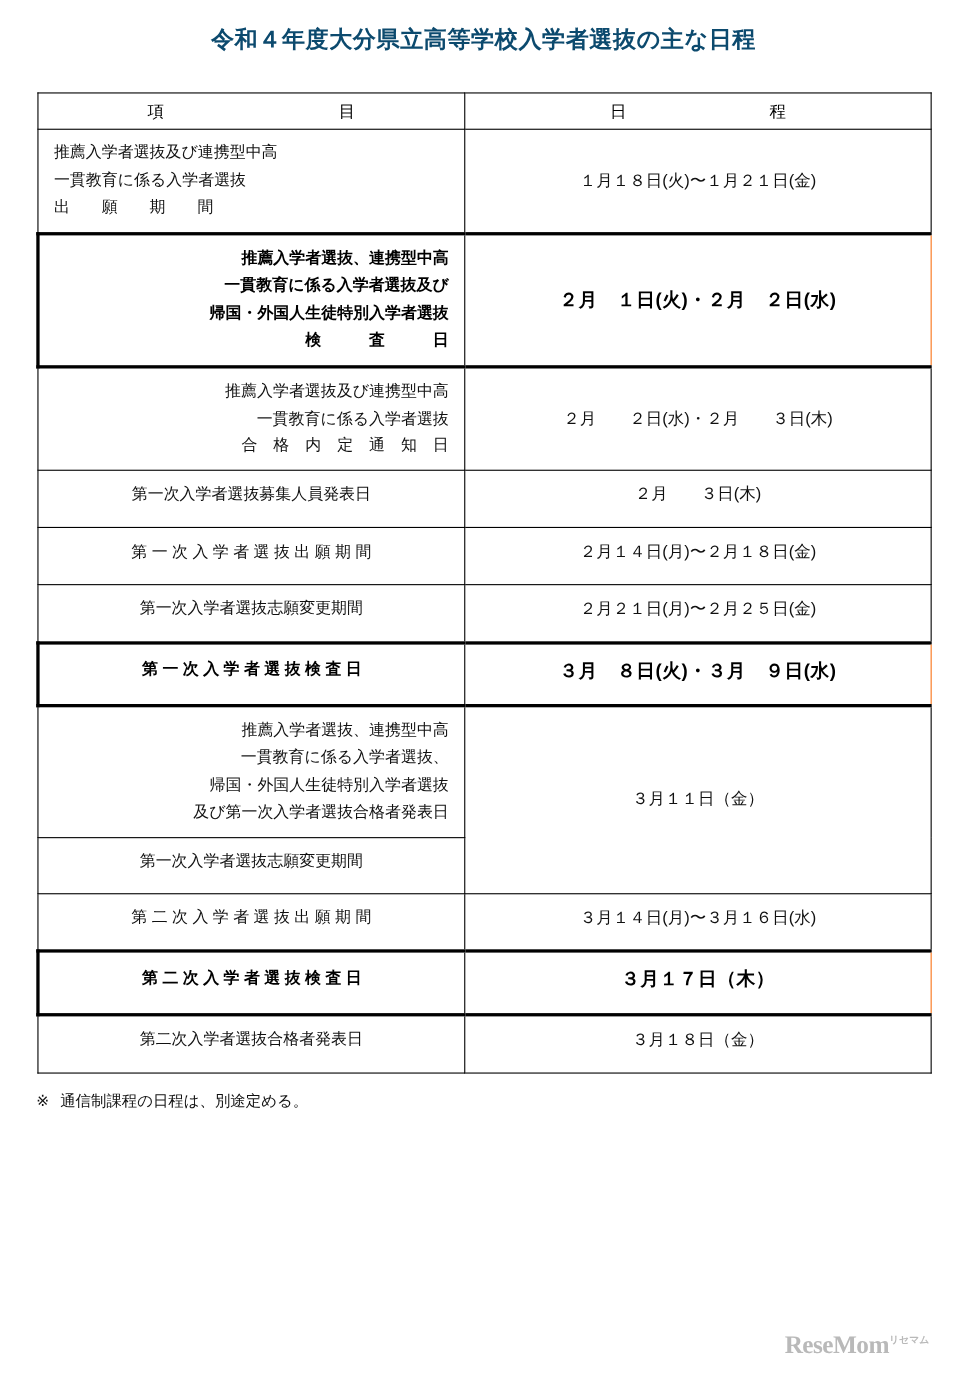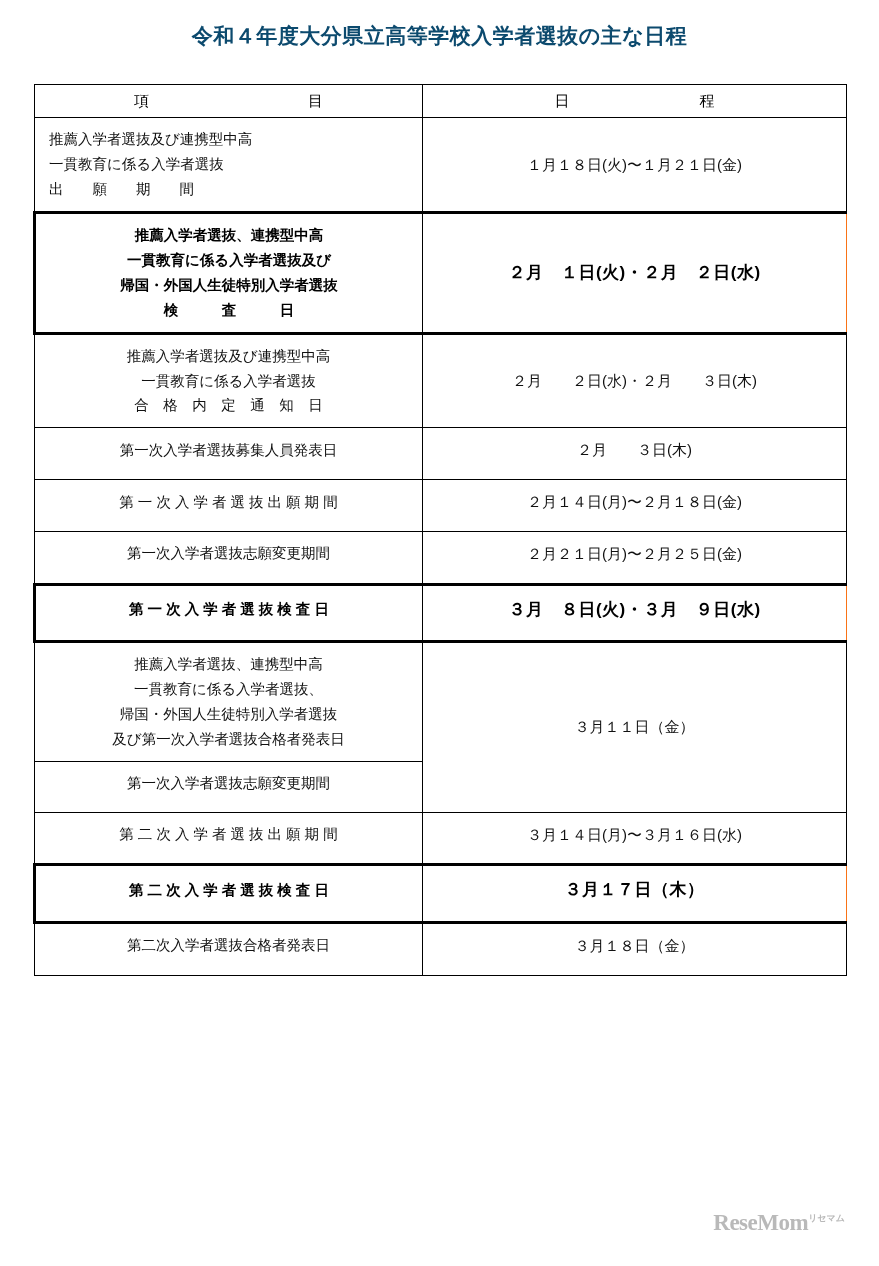--- a/index.html
+++ b/index.html
@@ -58,21 +58,21 @@
     padding-left: 14px;
   }
 
   .cell-inner {
     padding: 9px 14px;
     font-size: 14.5px;
     line-height: 1.72;
     color: #111;
   }
   .cell-item {
-    text-align: center;
+    text-align: right;
   }
   .cell-date {
     text-align: center;
     font-size: 15px;
     color: #111;
   }
   .line { display: block; white-space: nowrap; }
   .just {
     display: flex;
     justify-content: space-between;
@@ -281,18 +281,21 @@
           </td>
           <td>
             <div class="cell-inner cell-date">３月１８日（金）</div>
           </td>
         </tr>
 
       </tbody>
     </table>
   </div>
 
+  <div class="note">
+    <span class="mark">※</span><span>通信制課程の日程は、別途定める。</span>
+  </div>
 
   <div class="logo">
     <span>ReseMom</span><sup>リセマム</sup>
   </div>
 
 </div>
 
 </body></html>

